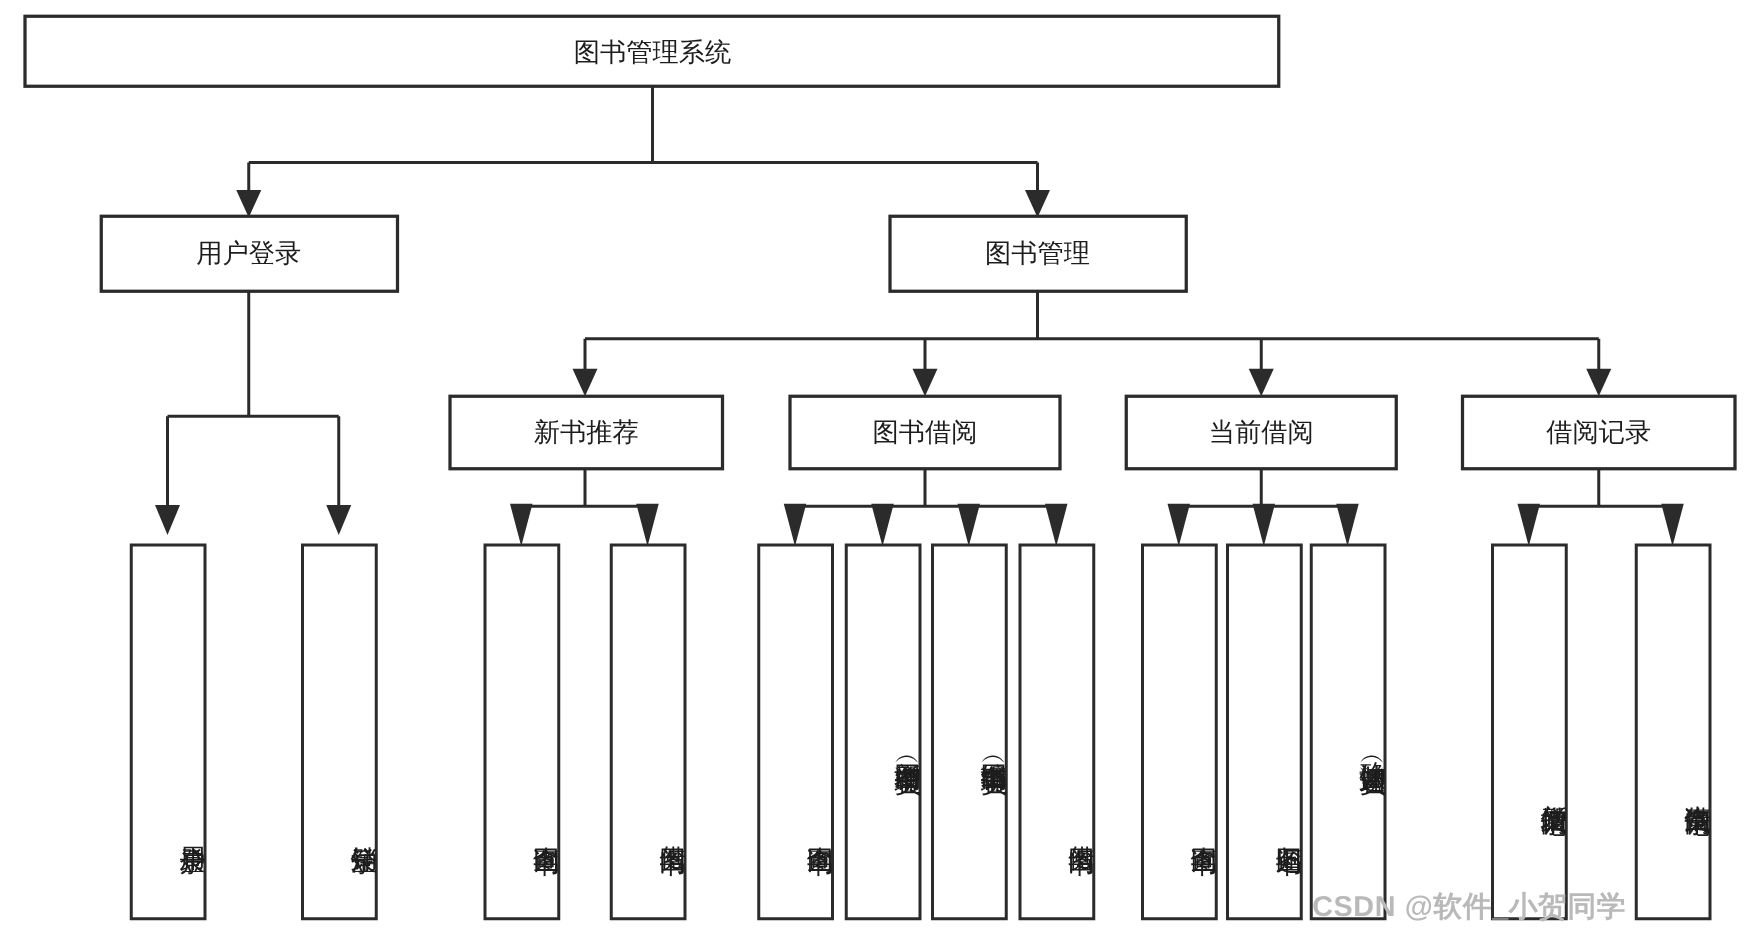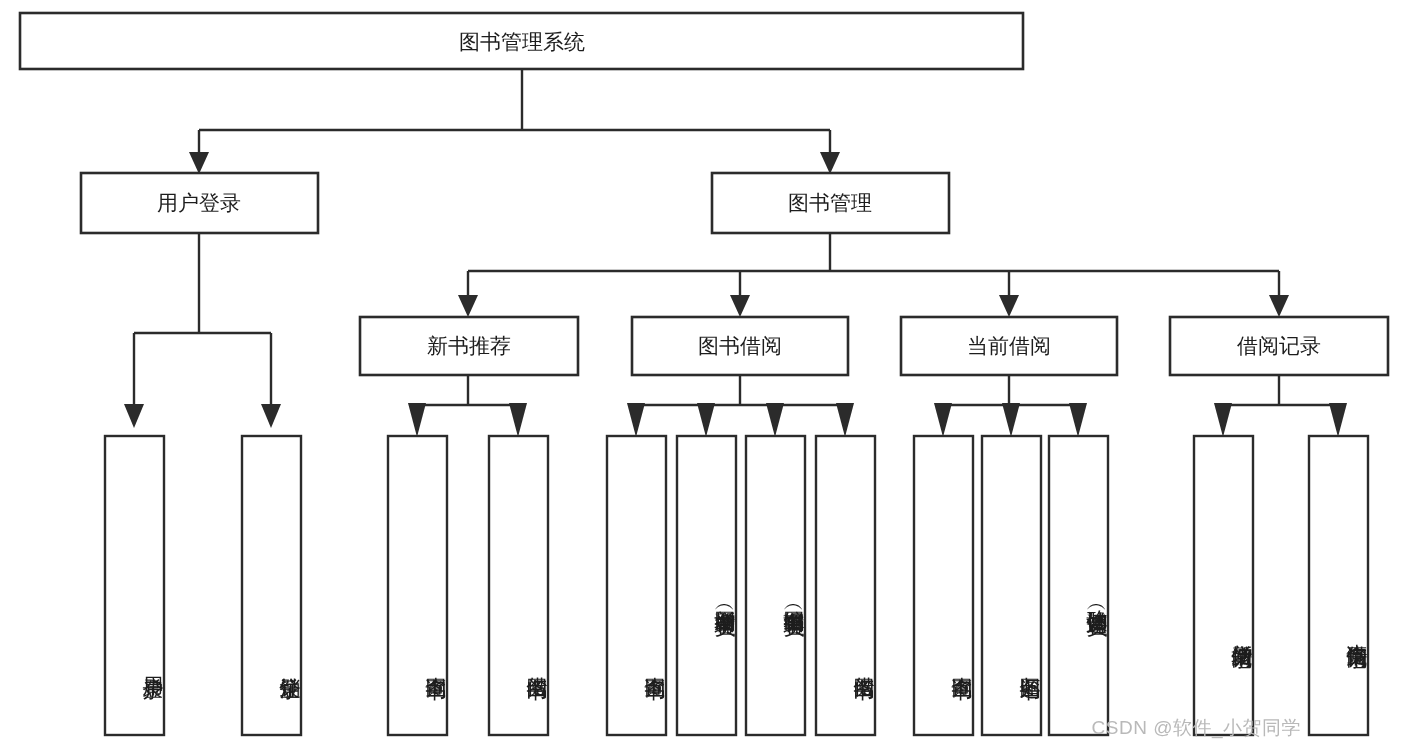--- a/index.html
+++ b/index.html
@@ -67,24 +67,25 @@
     display: flex;
     align-items: flex-start;
     justify-content: center;
     pointer-events: none;
   }
   .watermark {
     position: absolute;
     right: 8px;
     bottom: 6px;
     font-family: "Liberation Sans", "DejaVu Sans", sans-serif;
-    font-size: 19px;
+    font-size: 23px;
     color: #b9b9b9;
     white-space: nowrap;
     letter-spacing: 0.5px;
+    font-weight: bold;
   }
 </style>
 </head>
 <body>
 
 <div id="diagram-root">
 
   <svg id="flow" viewBox="0 0 1405 747">
 
     <g>

